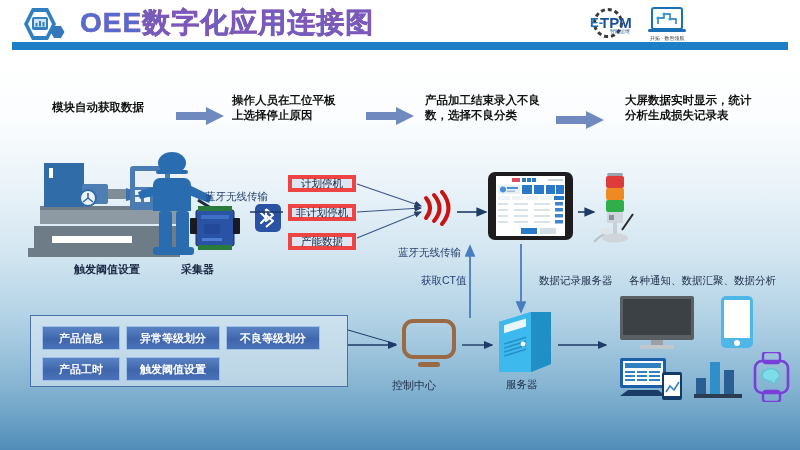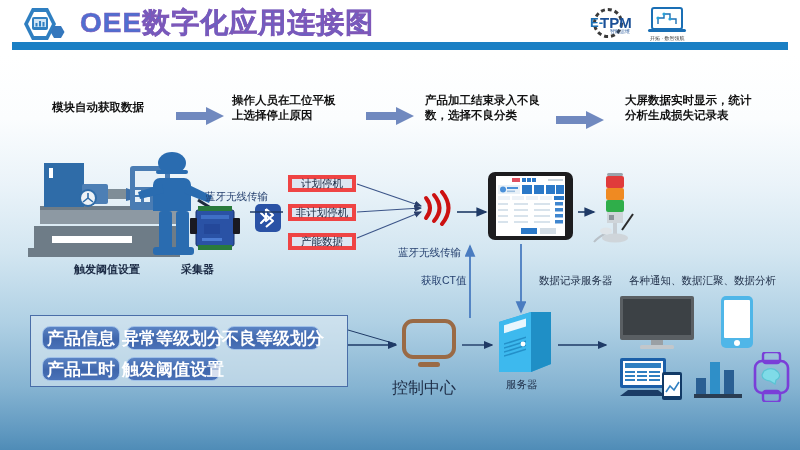--- a/index.html
+++ b/index.html
@@ -51,24 +51,24 @@
     display:flex; align-items:center; justify-content:center;
     white-space:nowrap;
   }
 
   
   .panel {
     position:absolute; left:30px; top:315px; width:318px; height:72px;
     background:rgba(226,236,244,.55); border:1px solid #4a6ea8; z-index:5;
   }
   .pbtn {
-    position:absolute; height:24px; border-radius:8px;
+    position:absolute; height:24px; border-radius:0;
     background:linear-gradient(to bottom,#5a83c4 0%,#3f66ac 55%,#4a72b8 100%);
     border:1px solid #9fc0e8;
-    color:#ffffff; font-size:17px; font-weight:bold;
+    color:#ffffff; font-size:11px; font-weight:bold;
     display:flex; align-items:center; justify-content:center;
     white-space:nowrap; z-index:6;
   }
 
   
   .art { position:absolute; z-index:3; }
 
   
   .tablet {
     position:absolute; left:488px; top:172px; width:85px; height:68px; z-index:4;
@@ -300,21 +300,21 @@
   <div class="pbtn" style="left:42px;top:326px;width:78px">产品信息</div>
   <div class="pbtn" style="left:126px;top:326px;width:94px">异常等级划分</div>
   <div class="pbtn" style="left:226px;top:326px;width:94px">不良等级划分</div>
   <div class="pbtn" style="left:42px;top:357px;width:78px">产品工时</div>
   <div class="pbtn" style="left:126px;top:357px;width:94px">触发阈值设置</div>
 
   <svg class="art" style="left:398px;top:318px" width="62" height="56" viewBox="0 0 62 56">
     <rect x="6" y="3" width="50" height="36" rx="9" fill="none" stroke="#9a6a45" stroke-width="4"></rect>
     <rect x="20" y="44" width="22" height="5" rx="2.5" fill="#9a6a45"></rect>
   </svg>
-  <div class="lbl" style="left:392px;top:378px;font-size:16px;color:#1c2b45">控制中心</div>
+  <div class="lbl" style="left:392px;top:378px;font-size:11px;color:#1c2b45">控制中心</div>
 
   <svg class="art" style="left:495px;top:310px" width="60" height="68" viewBox="0 0 60 68">
     <polygon points="4,12 36,2 56,2 56,54 36,62 4,62" fill="#2aa8e0"></polygon>
     <polygon points="36,2 56,2 56,54 36,62" fill="#1f8fc6"></polygon>
     <polygon points="4,12 36,2 36,62 4,62" fill="#3db9ee"></polygon>
     <rect x="9" y="18" width="22" height="8" fill="#e8f6fd" transform="skewY(-17)"></rect>
     <g fill="#2390c9">
       <rect x="9" y="36" width="22" height="1.6" transform="skewY(-17)"></rect>
       <rect x="9" y="40" width="22" height="1.6" transform="skewY(-17)"></rect>
       <rect x="9" y="44" width="22" height="1.6" transform="skewY(-17)"></rect>

